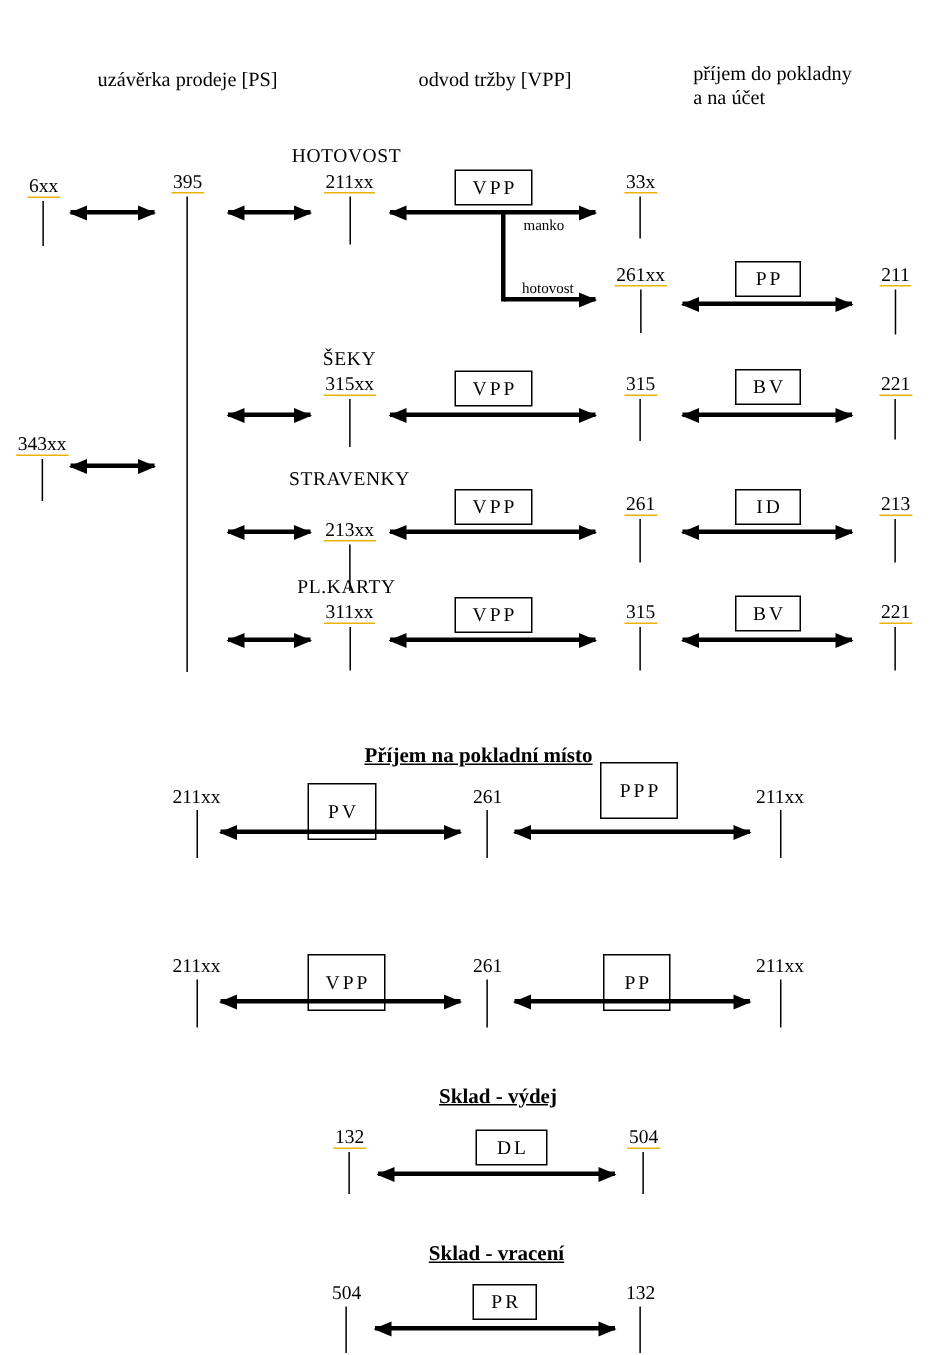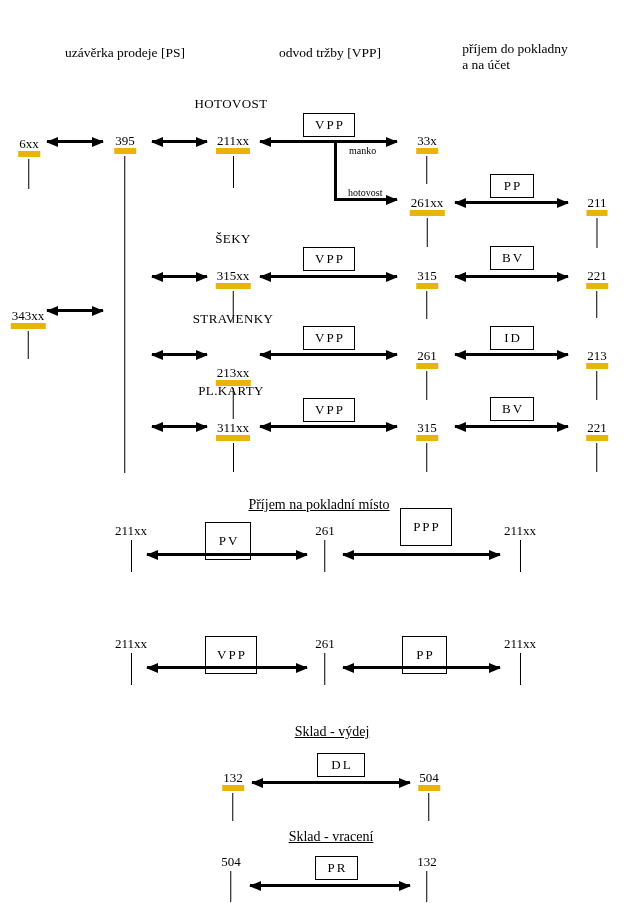--- a/index.html
+++ b/index.html
@@ -6,26 +6,26 @@
   .canvas{
     position:relative;width:628px;height:903px;background:#ffffff;color:#000;
     font-family:"Liberation Serif","DejaVu Serif",serif;overflow:hidden;
   }
   .ttl{position:absolute;transform:translateX(-50%);font-weight:bold;font-size:15px;
        text-decoration:underline;white-space:nowrap;letter-spacing:0.3px;}
   .hdr{position:absolute;transform:translateX(-50%);font-size:13.5px;white-space:nowrap;
        line-height:16px;}
   .cat{position:absolute;transform:translateX(-50%);font-size:13px;white-space:nowrap;
        letter-spacing:0.4px;}
-  .sec-title{position:absolute;transform:translateX(-50%);font-weight:normal;font-size:14px;
+  .sec-title{position:absolute;transform:translateX(-50%);font-weight:bold;font-size:14px;
        text-decoration:underline;white-space:nowrap;}
   .acct{position:absolute;transform:translateX(-50%);display:flex;flex-direction:column;
        align-items:center;font-size:13px;line-height:15px;white-space:nowrap;}
   .acct .lbl{display:inline-block;padding:0 1px;}
-  .acct .lbl.u{border-bottom:6px solid #eab308;margin-top:20px;}
+  .acct .lbl.u{border-bottom:1px solid #eab308;}
   .acct .tick{width:1px;background:#000;margin-top:2px;}
   .docbox{position:absolute;height:24px;border:1px solid #000;box-sizing:border-box;
        display:flex;align-items:center;justify-content:center;font-size:13px;
        letter-spacing:2px;text-indent:2px;background:#fff;}
   .docbox.tall{height:38px;}
   .darr{position:absolute;height:3px;background:#000;}
   .darr.ah-l::before{content:"";position:absolute;left:-1px;top:50%;transform:translateY(-50%);
        width:0;height:0;border-top:5px solid transparent;border-bottom:5px solid transparent;
        border-right:12px solid #000;}
   .darr.ah-r::after{content:"";position:absolute;right:-1px;top:50%;transform:translateY(-50%);

